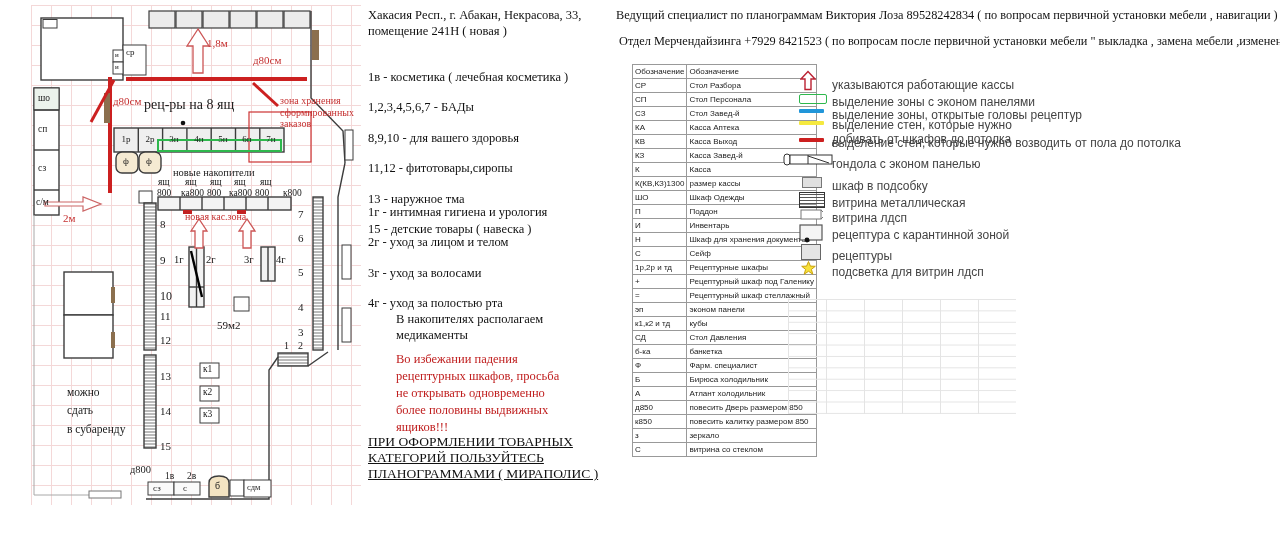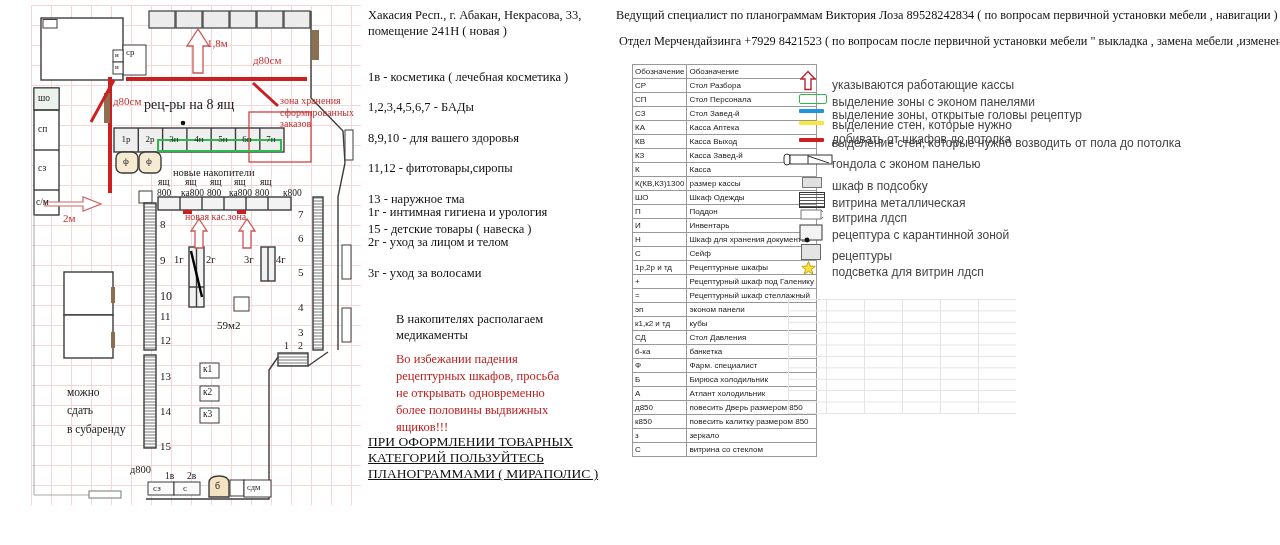--- a/index.html
+++ b/index.html
@@ -227,20 +227,21 @@
     <div class="li">1,2,3,4,5,6,7 - БАДы</div>
     <div class="li">8,9,10 - для вашего здоровья</div>
     <div class="li">11,12 - фитотовары,сиропы</div>
     <div class="li">13 - наружное тма</div>
     <div class="li">15 - детские товары ( навеска )</div>
   </div>
   <div class="mid" style="left:368px;top:189px;width:255px">
     <div class="li">1г - интимная гигиена и урология</div>
     <div class="li">2г - уход за лицом и телом</div>
     <div class="li">3г - уход за волосами</div>
+    <div class="li">4г - уход за полостью рта</div>
   </div>
   <div class="mid warn" style="left:396px;top:351px;width:230px">Во избежании падения
 рецептурных шкафов, просьба
 не открывать одновременно
 более половины выдвижных
 ящиков!!!</div>
   <div class="mid" style="left:396px;top:312px;width:230px">В накопителях располагаем
 медикаменты</div>
   <div class="mid caps" style="left:368px;top:434px;width:260px">ПРИ ОФОРМЛЕНИИ ТОВАРНЫХ
 КАТЕГОРИЙ ПОЛЬЗУЙТЕСЬ

